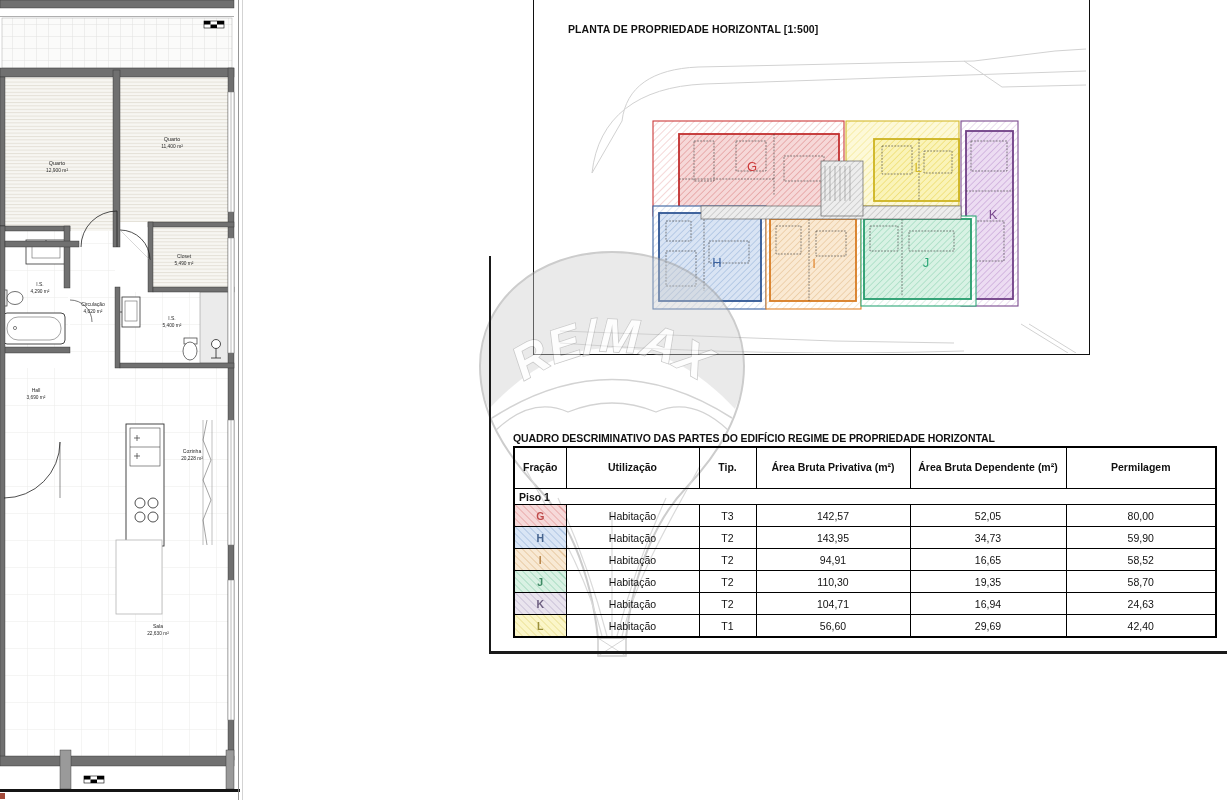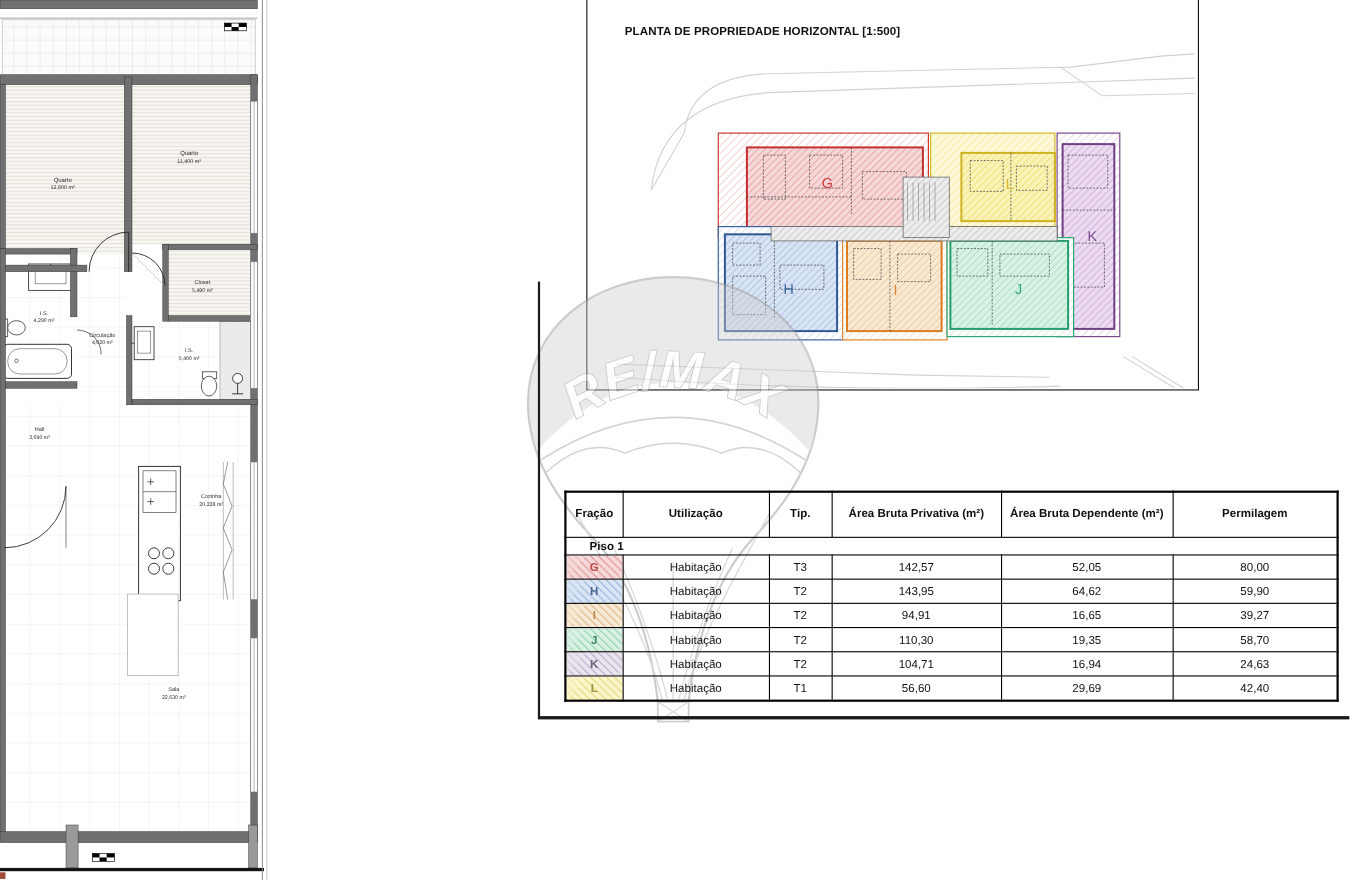--- a/index.html
+++ b/index.html
@@ -26,21 +26,21 @@
 
   
   .quadro-title{position:absolute;left:513px;top:432px;font-size:10.5px;font-weight:bold;
                 white-space:nowrap;letter-spacing:-.1px;}
   .quadro{position:absolute;left:513px;top:446px;}
   .quadro table{border-collapse:collapse;table-layout:fixed;width:702px;
                 font-size:10.5px;background:transparent;}
   .quadro table{border:2px solid #000;}
   .quadro th,.quadro td{border:1px solid #000;text-align:center;padding:0;overflow:hidden;}
   .quadro thead th{height:40px;font-weight:bold;vertical-align:middle;line-height:1.3;padding:0 4px;}
-  .quadro tr.piso td{height:15px;text-align:left;font-weight:bold;padding-left:21px;border-left:none;border-right:none;}
+  .quadro tr.piso td{height:15px;text-align:left;font-weight:bold;padding-left:4px;border-left:none;border-right:none;}
   .quadro tbody td{height:21px;vertical-align:middle;}
   .quadro td.frac{font-weight:bold;}
 </style>
 </head>
 <body>
 
 <div class="page">
 
   <svg class="floorplan" width="248" height="800" viewBox="0 0 248 800">
     <defs>
@@ -361,20 +361,21 @@
     </g>
     <path id="wmArc" d="M38 154 Q150 58 262 154" fill="none"></path>
     <text font-size="47" font-weight="bold" font-style="italic" letter-spacing="1" fill="#fdfdfd" stroke="#999999" stroke-width="1.6" paint-order="stroke">
       <textPath href="#wmArc" startOffset="50%" text-anchor="middle">RE/MAX</textPath>
     </text>
   </svg>
 
   <div class="sheet-edge-v"></div>
   <div class="sheet-edge-h"></div>
 
+  <div class="quadro-title">QUADRO DESCRIMINATIVO DAS PARTES DO EDIFÍCIO REGIME DE PROPRIEDADE HORIZONTAL</div>
   <div class="quadro">
     <table>
       <colgroup>
         <col style="width:52px">
           <col style="width:133px">
           <col style="width:57px">
         <col style="width:154px">
           <col style="width:156px">
           <col style="width:150px">
       </colgroup>
@@ -400,30 +401,30 @@
             <td>T3</td>
             <td>142,57</td>
             <td>52,05</td>
             <td>80,00</td>
           </tr>
           <tr>
             <td class="frac" style="background: repeating-linear-gradient(45deg, rgb(166, 191, 223) 0px, rgb(166, 191, 223) 1px, rgb(217, 229, 245) 1px, rgb(217, 229, 245) 5px); color: rgb(70, 100, 143);">H</td>
             <td>Habitação</td>
             <td>T2</td>
             <td>143,95</td>
-            <td>64,62</td>
+            <td>34,73</td>
             <td>59,90</td>
           </tr>
           <tr>
             <td class="frac" style="background: repeating-linear-gradient(45deg, rgb(227, 194, 152) 0px, rgb(227, 194, 152) 1px, rgb(248, 233, 212) 1px, rgb(248, 233, 212) 5px); color: rgb(184, 133, 74);">I</td>
             <td>Habitação</td>
             <td>T2</td>
             <td>94,91</td>
             <td>16,65</td>
-            <td>39,27</td>
+            <td>58,52</td>
           </tr>
           <tr>
             <td class="frac" style="background: repeating-linear-gradient(45deg, rgb(159, 215, 186) 0px, rgb(159, 215, 186) 1px, rgb(217, 241, 227) 1px, rgb(217, 241, 227) 5px); color: rgb(63, 138, 100);">J</td>
             <td>Habitação</td>
             <td>T2</td>
             <td>110,30</td>
             <td>19,35</td>
             <td>58,70</td>
           </tr>
           <tr>

